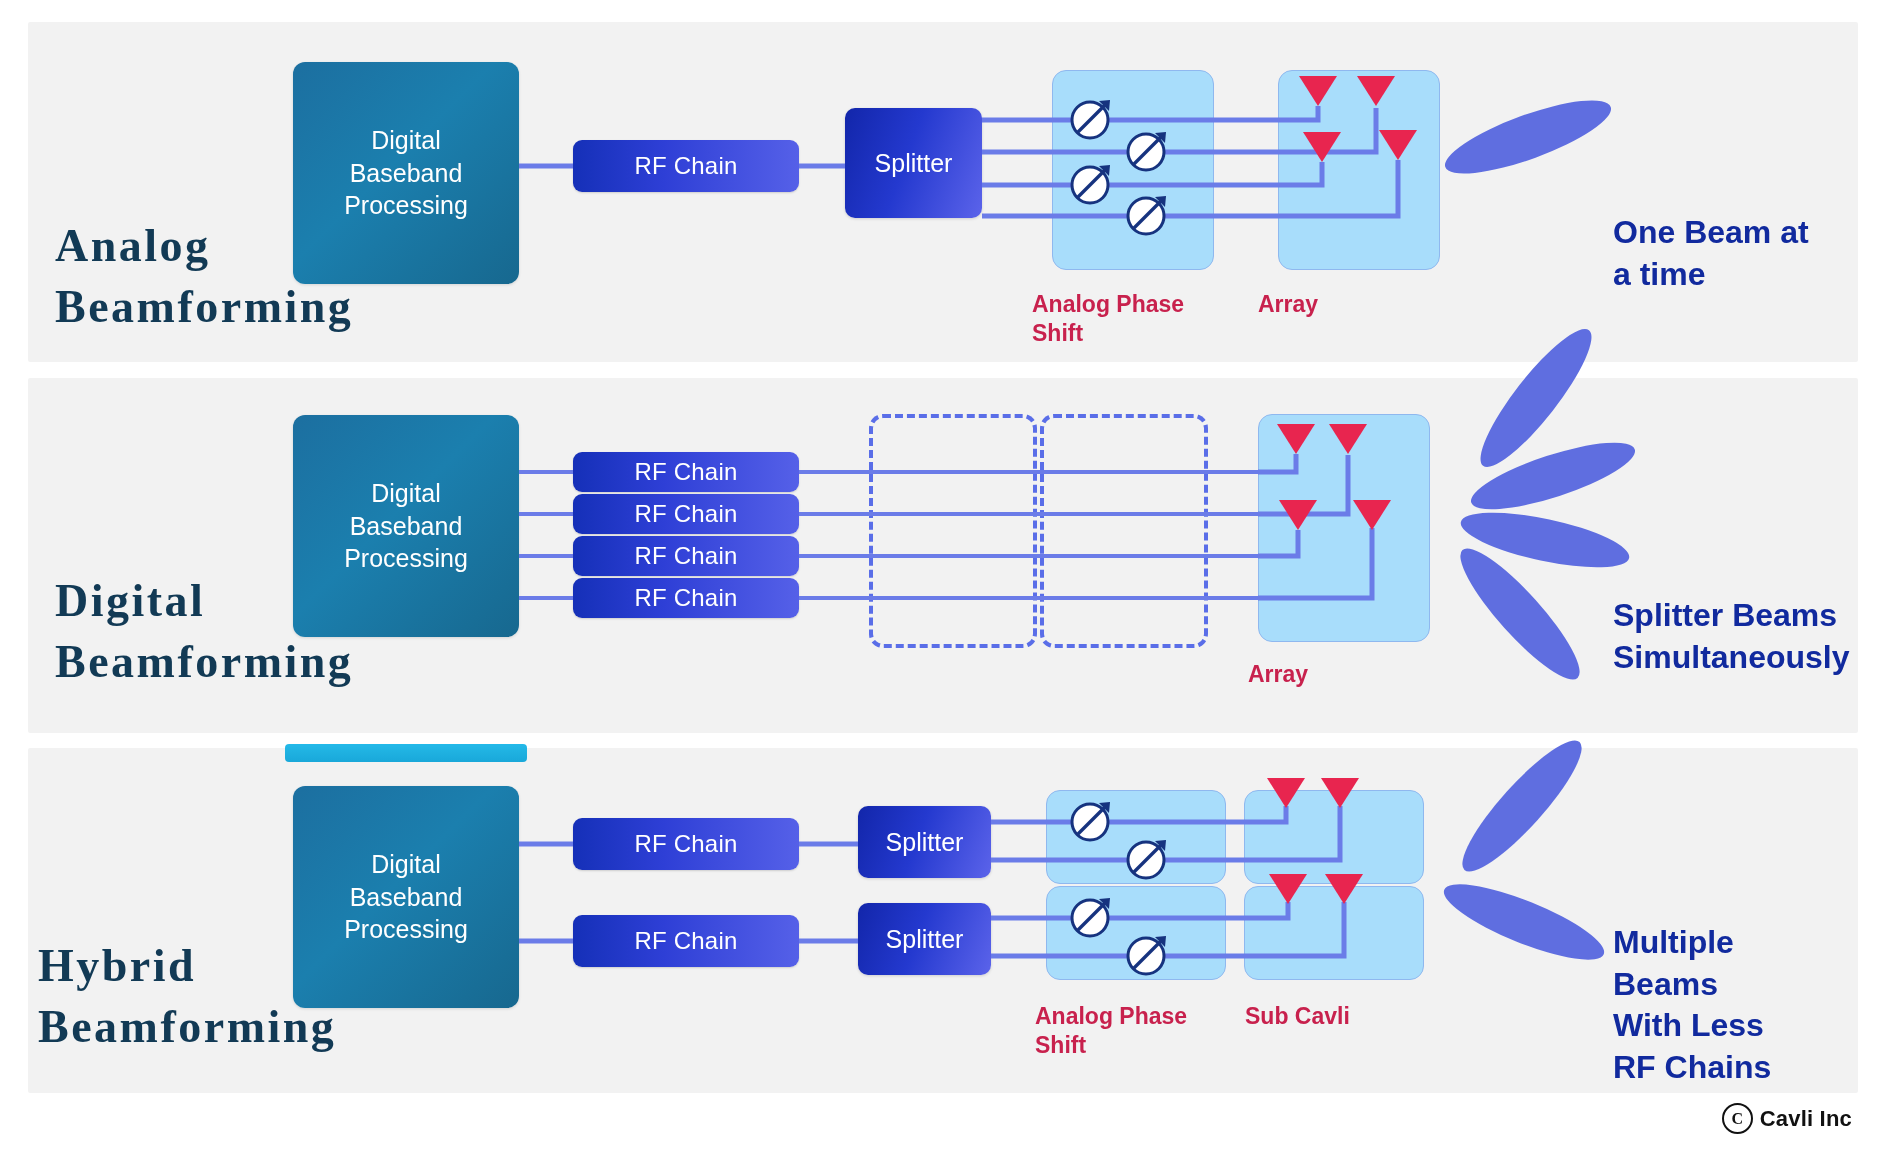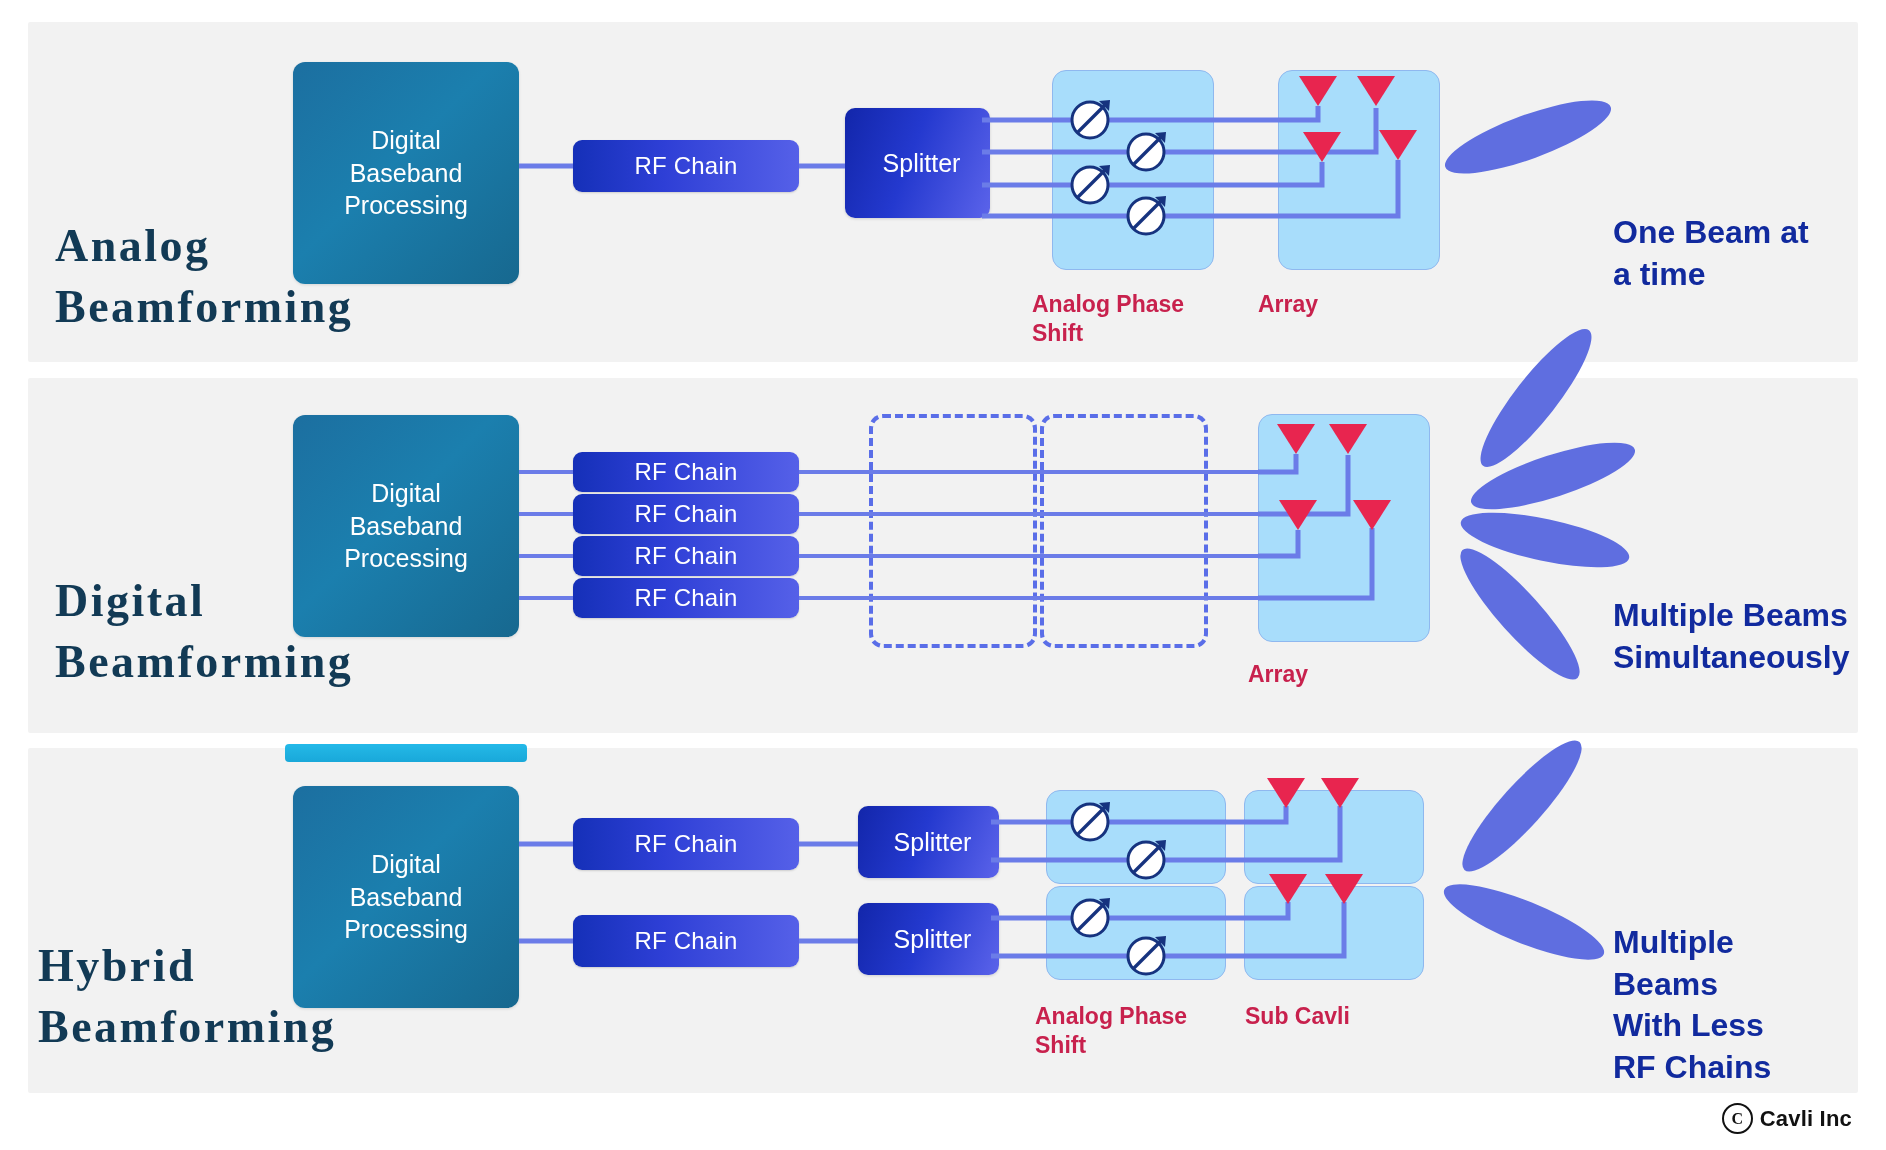--- a/index.html
+++ b/index.html
@@ -50,21 +50,20 @@
     font-size:24px;font-weight:400;letter-spacing:.2px;
     box-shadow:0 1px 2px rgba(0,0,0,.15);
   }
   
   .splitter{
     position:absolute;border-radius:10px;
     background:linear-gradient(110deg,#1226aa 0%, #2439cf 45%, #5b63ea 100%);
     color:#fff;display:flex;align-items:center;justify-content:center;
     font-size:25px;font-weight:400;
     box-shadow:0 1px 3px rgba(0,0,0,.15);
-    padding-left:8px;
   }
 
   
   .lbox{position:absolute;background:#a8ddfb;border:1.4px solid #8fb8ef;border-radius:14px;}
 
   
   .dbox{position:absolute;border:4px dashed #5a6ee8;border-radius:14px;background:transparent;}
 
   
   .cap{position:absolute;color:#c8214d;font-weight:700;font-size:23px;
@@ -125,21 +124,21 @@
   <div class="rfchain" style="left:573px;top:452px;width:226px;height:40px;">RF Chain</div>
   <div class="rfchain" style="left:573px;top:494px;width:226px;height:40px;">RF Chain</div>
   <div class="rfchain" style="left:573px;top:536px;width:226px;height:40px;">RF Chain</div>
   <div class="rfchain" style="left:573px;top:578px;width:226px;height:40px;">RF Chain</div>
 
   <div class="dbox" style="left:869px;top:414px;width:160px;height:226px;"></div>
   <div class="dbox" style="left:1040px;top:414px;width:160px;height:226px;"></div>
 
   <div class="lbox" style="left:1258px;top:414px;width:170px;height:226px;"></div>
   <div class="cap" style="left:1248px;top:660px;width:190px;">Array</div>
-  <div class="callout" style="left:1613px;top:595px;">Multiple Beams
+  <div class="callout" style="left:1613px;top:595px;">Splitter Beams
 Simultaneously</div>
 
   <div class="rfchain" style="left:573px;top:818px;width:226px;height:52px;">RF Chain</div>
   <div class="rfchain" style="left:573px;top:915px;width:226px;height:52px;">RF Chain</div>
 
   <div class="splitter" style="left:858px;top:806px;width:133px;height:72px;">Splitter</div>
   <div class="splitter" style="left:858px;top:903px;width:133px;height:72px;">Splitter</div>
 
   <div class="lbox" style="left:1046px;top:790px;width:178px;height:92px;"></div>
   <div class="lbox" style="left:1046px;top:886px;width:178px;height:92px;"></div>

